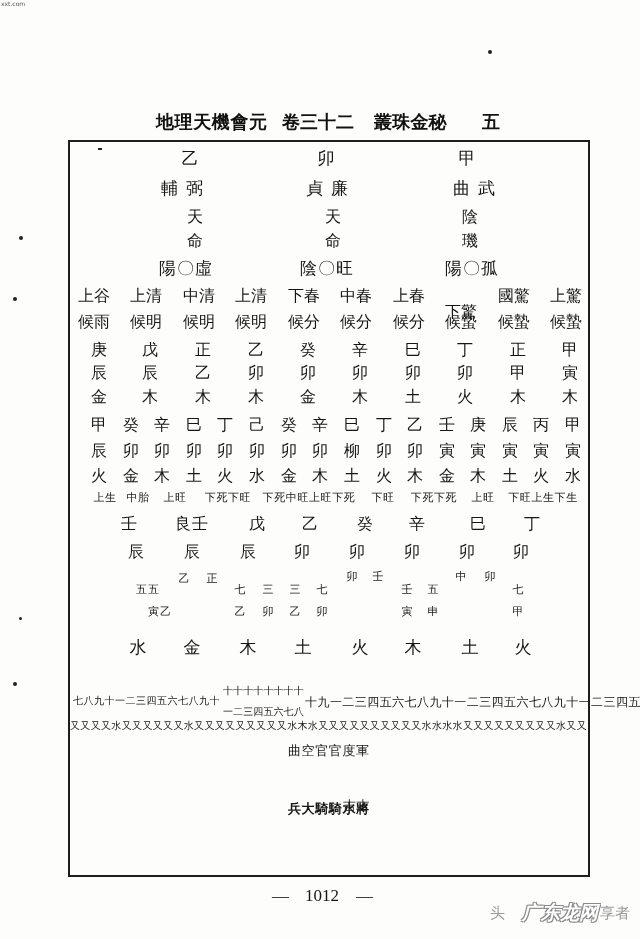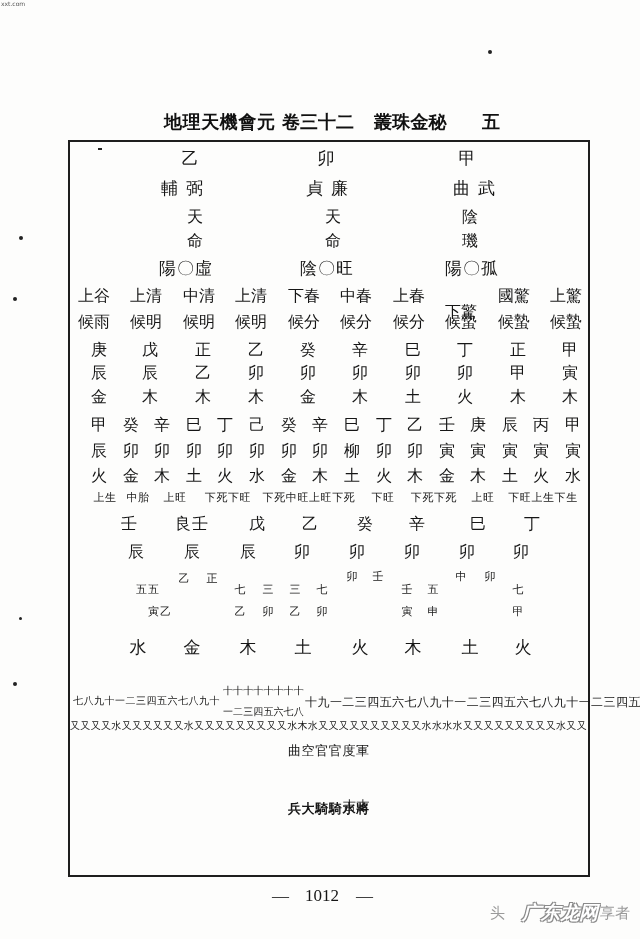--- a/index.html
+++ b/index.html
@@ -35,21 +35,21 @@
 
 <span class="l site-tag">xxt.com</span>
 <span class="speck" style="left:488px;top:50px;width:4px;height:4px;"></span>
 <span class="speck" style="left:19px;top:236px;width:4px;height:4px;"></span>
 <span class="speck" style="left:13px;top:297px;width:4px;height:4px;"></span>
 <span class="speck" style="left:19px;top:617px;width:3px;height:3px;"></span>
 <span class="speck" style="left:13px;top:682px;width:4px;height:4px;"></span>
 <span class="speck" style="left:98px;top:148px;width:4px;height:2px;border-radius:0;"></span>
 
 <div>
-  <span class="l title" style="left:164px;letter-spacing:0.6px;text-align:right;">地理天機會元</span>
+  <span class="l title" style="left:156px;letter-spacing:0.6px;text-align:right;">地理天機會元</span>
   <span class="l title" style="left:282px;">卷三十二</span>
   <span class="l title" style="left:374px;letter-spacing:0.2px;">叢珠金秘</span>
   <span class="l title" style="left:482px;">五</span>
 </div>
 
 <div class="frame"></div>
 
 <div>
   <span class="c top-stem" style="left:190px;top:158px;">乙</span>
   <span class="c top-stem" style="left:326px;top:158px;">卯</span>

